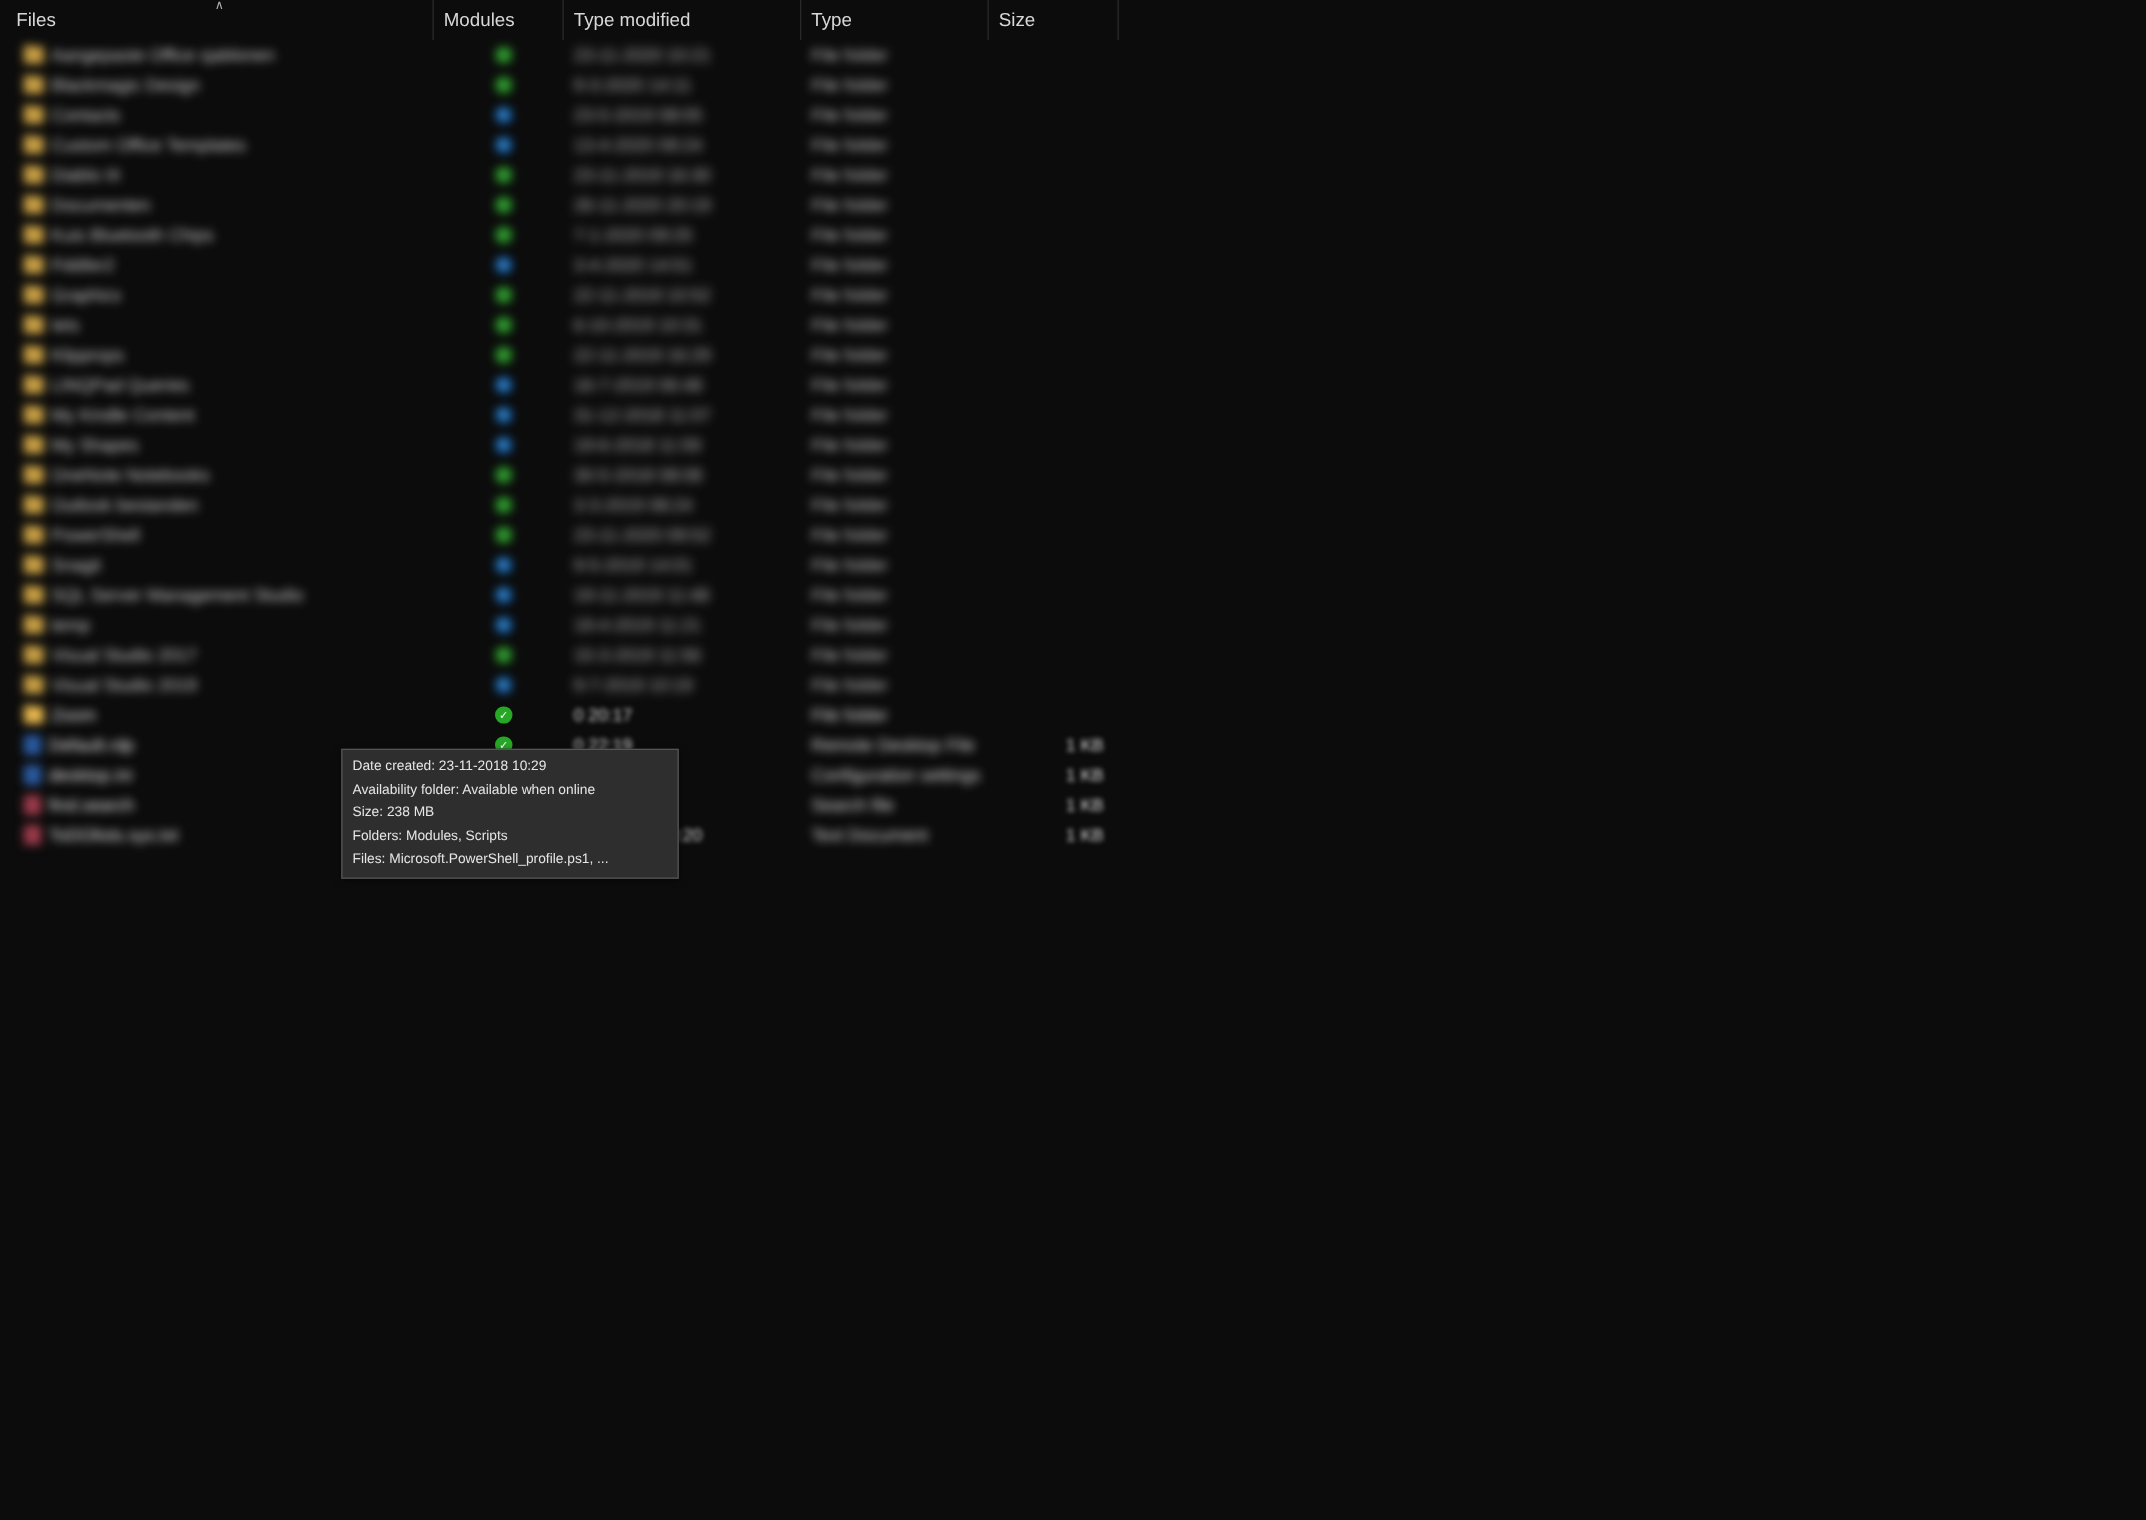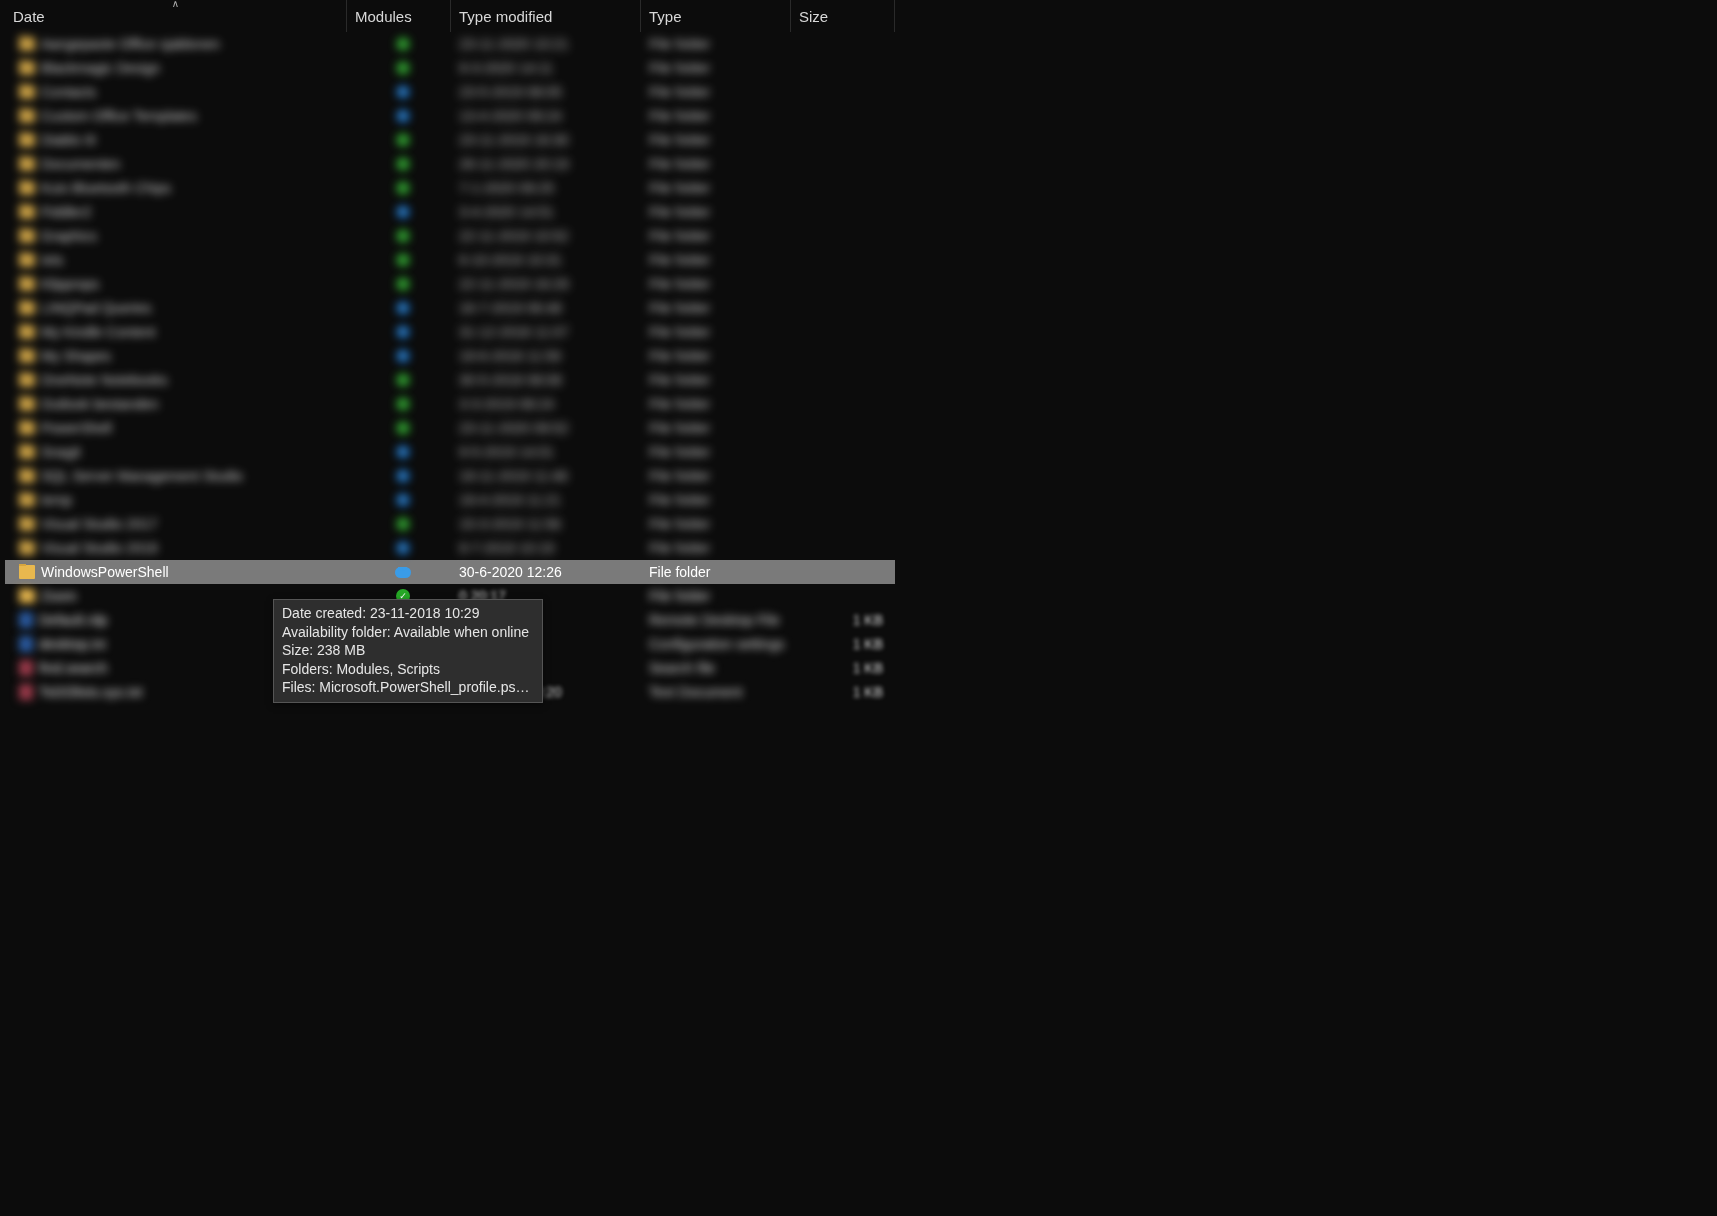--- a/index.html
+++ b/index.html
@@ -40,30 +40,30 @@
   
   .st{width:14px;height:14px;border-radius:50%;position:relative;display:flex;align-items:center;justify-content:center;font-size:9px;color:#fff}
   .st-green{background:#26a826}
   .st-green::after{content:"✓";font-size:9px;color:#fff;line-height:1}
   .st-blue{background:#0a6cc7}
   .st-blue::after{content:"↻";font-size:9px;color:#fff}
   .st-cloud{width:16px;height:11px;background:#3a9ce8;border-radius:6px;position:relative}
   .st-cloud::before{content:"";position:absolute;left:3px;top:-3px;width:7px;height:7px;background:#3a9ce8;border-radius:50%}
   .st-cloud::after{content:"";position:absolute;left:7px;top:-2px;width:5px;height:5px;background:#3a9ce8;border-radius:50%}
   
-  .tooltip{position:absolute;left:268px;top:599px;width:252px;background:#2e2e2e;border:1px solid #555;padding:4px 8px 5px;font-size:14px;color:#e6e6e6;line-height:18.5px;z-index:10;box-shadow:0 2px 6px rgba(0,0,0,.5)}
+  .tooltip{position:absolute;left:268px;top:599px;width:252px;background:#2e2e2e;border:1px solid #555;padding:4px 8px 5px;font-size:11px;color:#e6e6e6;line-height:18.5px;z-index:10;box-shadow:0 2px 6px rgba(0,0,0,.5)}
   .tooltip div{white-space:nowrap;overflow:hidden;text-overflow:ellipsis}
 </style>
 </head>
 <body>
 
 <div class="list">
   <div class="hdr">
     <div class="col col-name">
-      <span>Date</span>
+      <span>Files</span>
       <span class="sort-ind">∧</span>
     </div>
     <div class="col col-status">
       <span>Modules</span>
     </div>
     <div class="col col-date">
       <span>Type modified</span>
     </div>
     <div class="col col-type">
       <span>Type</span>
@@ -328,32 +328,20 @@
       </div>
       <div class="row">
         <div class="cell c-name">
           <span class="folder-icon"></span>
           <span>Visual Studio 2019</span>
         </div>
         <div class="cell c-status">
           <span class="st st-blue"></span>
         </div>
         <div class="cell c-date">9-7-2019 10:19</div>
-        <div class="cell c-type">File folder</div>
-        <div class="cell c-size"></div>
-      </div>
-      <div class="row selected">
-        <div class="cell c-name">
-          <span class="folder-icon"></span>
-          <span>WindowsPowerShell</span>
-        </div>
-        <div class="cell c-status">
-          <span class="st-cloud"></span>
-        </div>
-        <div class="cell c-date">30-6-2020 12:26</div>
         <div class="cell c-type">File folder</div>
         <div class="cell c-size"></div>
       </div>
       <div class="row unblur-partial">
         <div class="cell c-name">
           <span class="folder-icon"></span>
           <span>Zoom</span>
         </div>
         <div class="cell c-status">
           <span class="st st-green"></span>

